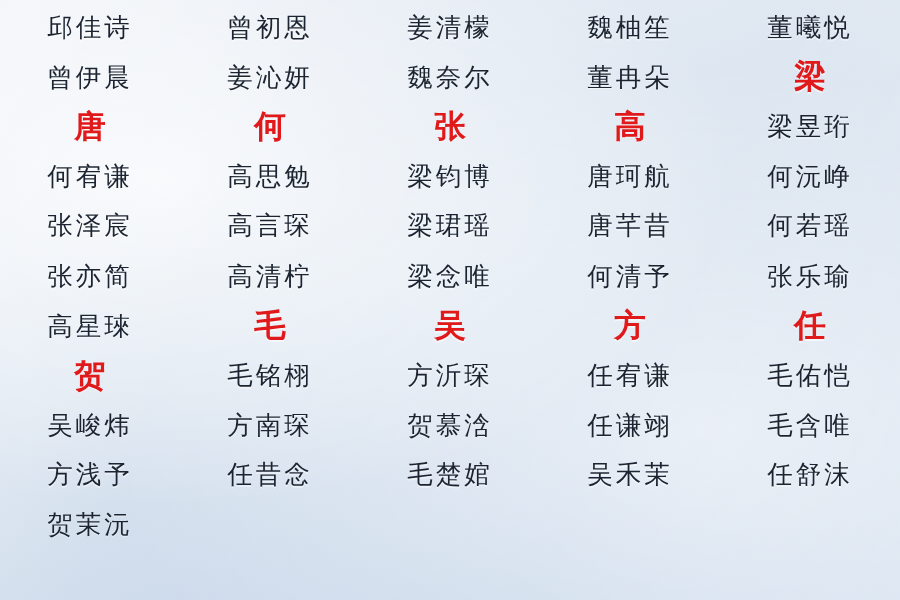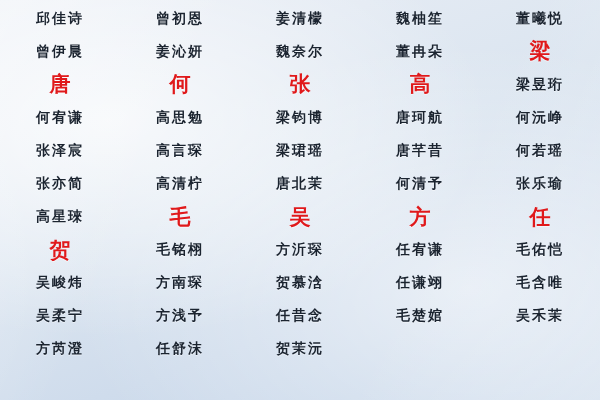--- a/index.html
+++ b/index.html
@@ -45,23 +45,23 @@
   .cell {
     display: flex;
     align-items: center;
     justify-content: center;
     height: 33.1px;
     line-height: 1;
     letter-spacing: 2px;
     white-space: nowrap;
   }
   .name {
-    font-size: 14px;
+    font-size: 17px;
     color: #1b2430;
-    font-weight: 700;
+    font-weight: 400;
     text-shadow: 0 1px 0 rgba(255,255,255,0.45);
   }
   .surname {
     font-size: 21px;
     color: #e0191b;
     font-weight: bold;
     letter-spacing: 0;
     text-shadow: 0 1px 0 rgba(255,255,255,0.5);
   }
 </style>
@@ -90,40 +90,38 @@
       <div class="cell name">梁钧博</div>
       <div class="cell name">唐珂航</div>
       <div class="cell name">何沅峥</div>
       <div class="cell name">张泽宸</div>
       <div class="cell name">高言琛</div>
       <div class="cell name">梁珺瑶</div>
       <div class="cell name">唐芊昔</div>
       <div class="cell name">何若瑶</div>
       <div class="cell name">张亦简</div>
       <div class="cell name">高清柠</div>
-      <div class="cell name">唐北茉</div>
+      <div class="cell name">梁念唯</div>
       <div class="cell name">何清予</div>
       <div class="cell name">张乐瑜</div>
       <div class="cell name">高星琜</div>
       <div class="cell surname">毛</div>
       <div class="cell surname">吴</div>
       <div class="cell surname">方</div>
       <div class="cell surname">任</div>
       <div class="cell surname">贺</div>
       <div class="cell name">毛铭栩</div>
       <div class="cell name">方沂琛</div>
       <div class="cell name">任宥谦</div>
       <div class="cell name">毛佑恺</div>
       <div class="cell name">吴峻炜</div>
       <div class="cell name">方南琛</div>
       <div class="cell name">贺慕浛</div>
       <div class="cell name">任谦翊</div>
       <div class="cell name">毛含唯</div>
-      <div class="cell name">吴柔宁</div>
       <div class="cell name">方浅予</div>
       <div class="cell name">任昔念</div>
       <div class="cell name">毛楚婠</div>
       <div class="cell name">吴禾茉</div>
-      <div class="cell name">方芮澄</div>
       <div class="cell name">任舒沫</div>
       <div class="cell name">贺茉沅</div>
     </div>
 </div>
 
 </body></html>

